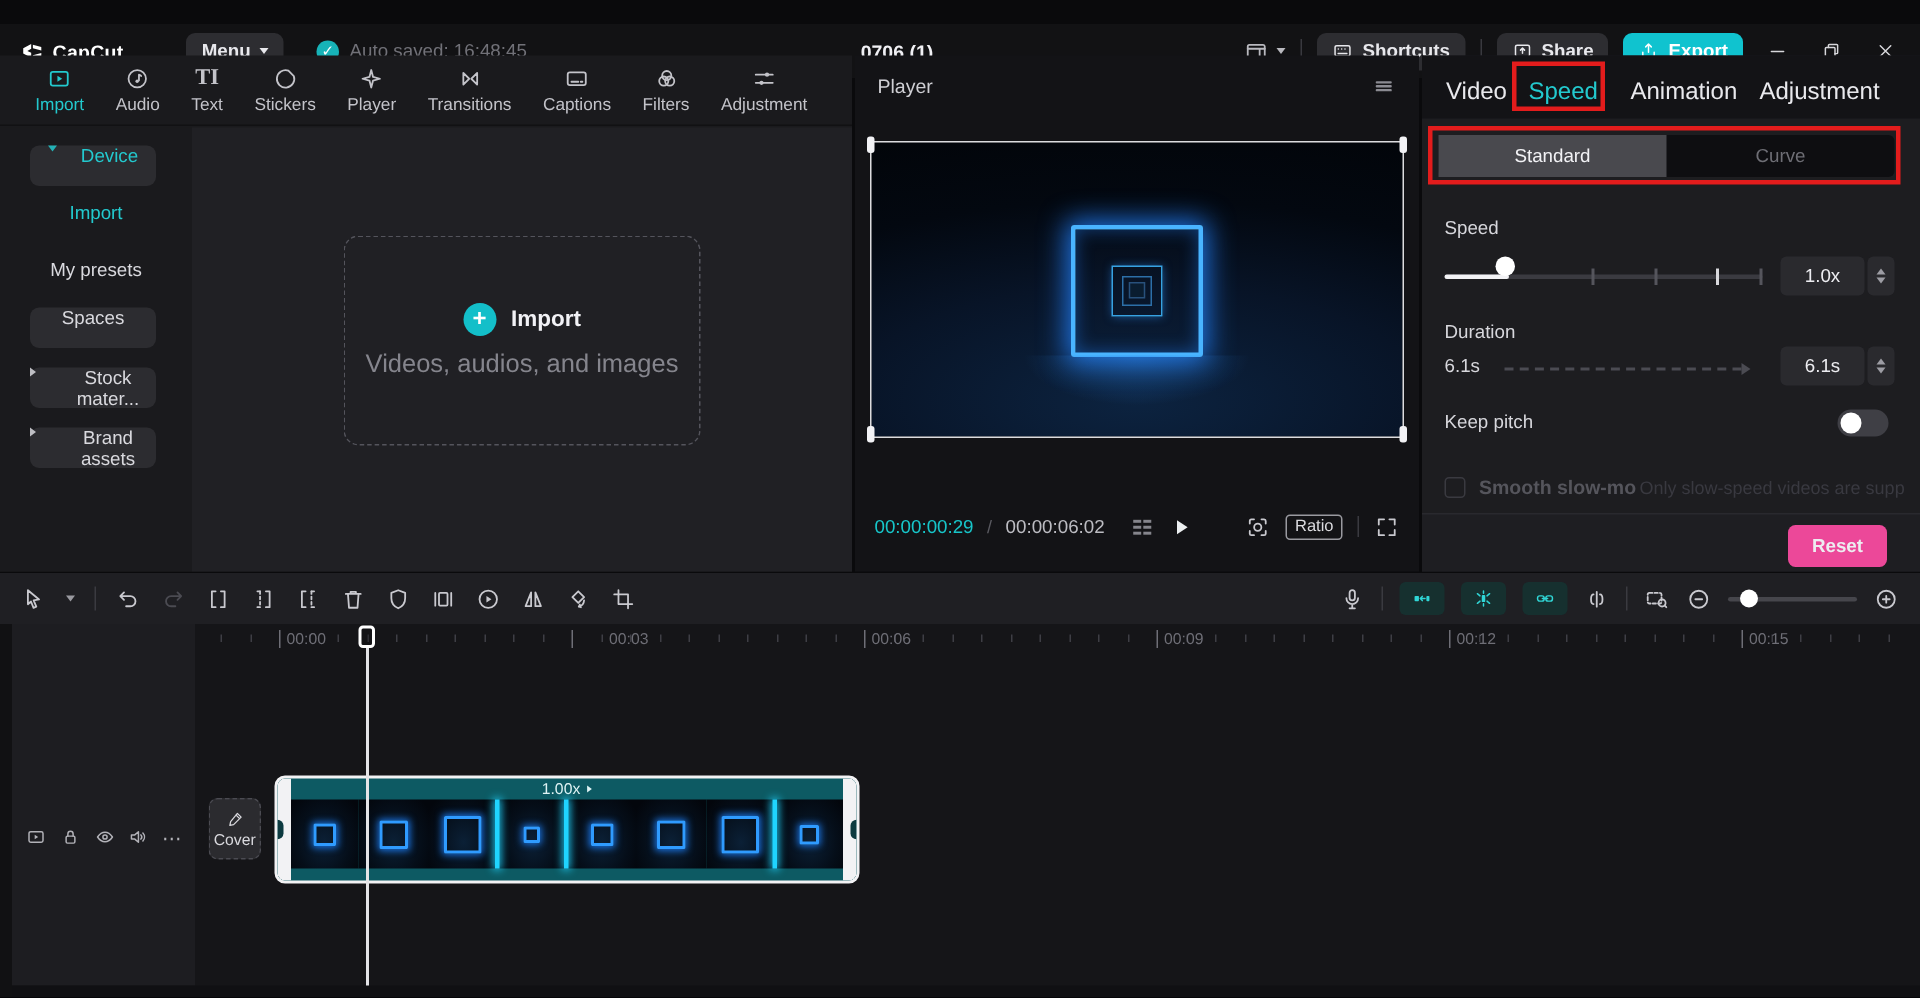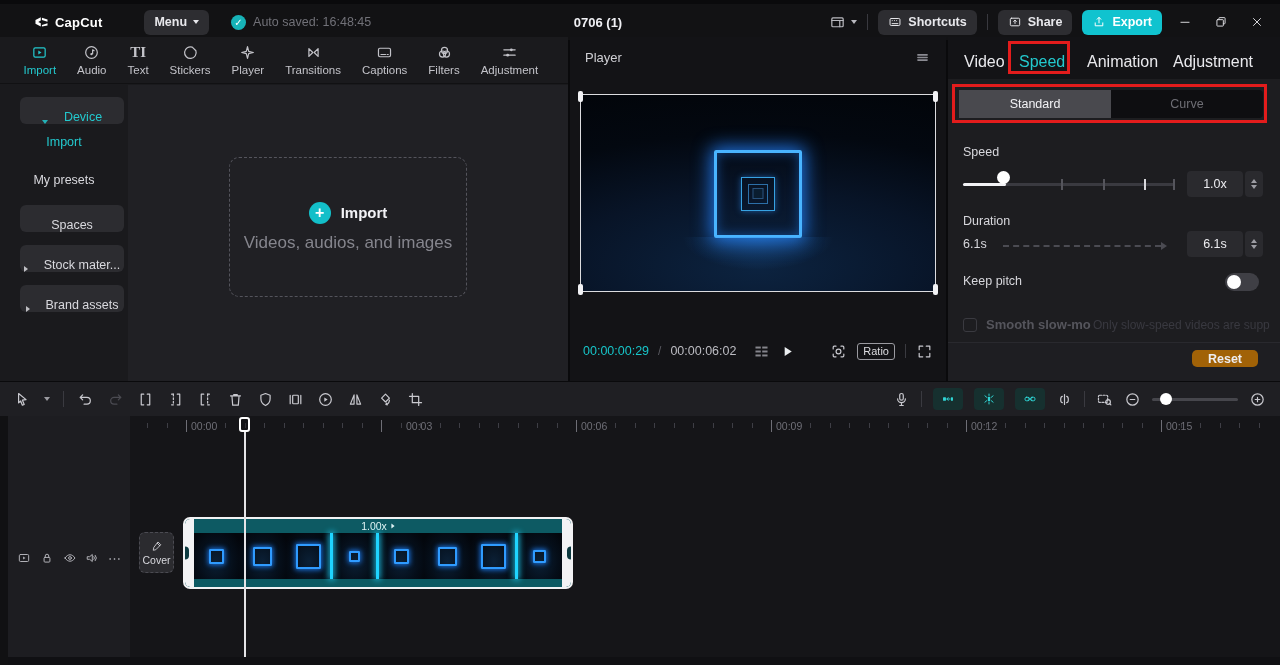--- a/index.html
+++ b/index.html
@@ -8,21 +8,21 @@
   .app { position:relative; width:1280px; height:665px; background:#0a0a0c; color:#e6e6ea; overflow:hidden; font-size:13px; }
 
   
   svg.i { width:17px; height:17px; fill:none; stroke:currentColor; stroke-width:1.7; stroke-linecap:round; stroke-linejoin:round; display:block; }
   svg.i.sm { width:14px; height:14px; }
   svg.i.xs { width:12px; height:12px; }
   .cd { display:inline-block; width:0; height:0; border-left:3.5px solid transparent; border-right:3.5px solid transparent; border-top:4.5px solid currentColor; }
   .cr { display:inline-block; width:0; height:0; border-top:3.5px solid transparent; border-bottom:3.5px solid transparent; border-left:4.5px solid currentColor; }
 
   
-  .topbar { position:absolute; left:0; top:4px; width:1280px; height:36px; background:#121214; display:flex; align-items:center;padding-left:20px; }
+  .topbar { position:absolute; left:0; top:16px; width:1280px; height:36px; background:#121214; display:flex; align-items:center; }
   .logo { display:flex; align-items:center; gap:5px; margin-left:13px; }
   .logo-text { font-weight:bold; font-size:13px; letter-spacing:.2px; color:#fff; }
   .tb-btn { display:flex; align-items:center; gap:6px; background:#2d2d31; border:none; color:#e8e8ec; height:25px; padding:0 10px; border-radius:6px; font-family:inherit; font-size:12.5px; font-weight:bold; cursor:pointer; }
   .menu-btn { margin-left:42px; }
   .autosave { display:flex; align-items:center; gap:7px; margin-left:22px; color:#717178; font-size:12.5px; }
   .as-check { width:15px; height:15px; border-radius:50%; background:#17b3b8; color:#fff; font-size:10px; display:flex; align-items:center; justify-content:center; }
   .tb-title { position:absolute; left:548px; top:0; width:100px; height:36px; display:flex; align-items:center; justify-content:center; font-weight:bold; color:#f0f0f4; }
   .tb-right { position:absolute; right:0; top:0; height:36px; display:flex; align-items:center; gap:10px; padding-right:10px; }
   .tb-iconbtn { background:none; border:none; color:#b9b9bf; display:flex; align-items:center; gap:5px; cursor:pointer; }
   .tb-div { width:1px; height:16px; background:#39393f; }
@@ -36,21 +36,21 @@
 
   
   .mtabs { display:flex; align-items:center; height:47px; padding-left:13px; border-bottom:1px solid #111113; }
   .mtab { display:flex; flex-direction:column; align-items:center; gap:3px; padding:0 10.5px; color:#c3c3c9; cursor:pointer; }
   .mtab-label { font-size:11.5px; }
   .mtab.active { color:#23c9ce; }
   .ticon { font-family:"Liberation Serif", serif; font-size:15px; font-weight:bold; line-height:17px; }
 
   .media-body { position:absolute; left:0; top:48px; width:568px; height:296px; }
   .sidebar { position:absolute; left:0; top:0; width:128px; height:296px; background:#1a1a1d; }
-  .sb-btn { position:absolute; left:20px; width:104px; height:27px; background:#2c2c30; border:none; border-radius:6px; color:#d9d9de; font-family:inherit; font-size:12.5px; display:flex; align-items:flex-end; justify-content:center; gap:16px; cursor:pointer; }
+  .sb-btn { position:absolute; left:20px; width:84px; height:27px; background:#2c2c30; border:none; border-radius:6px; color:#d9d9de; font-family:inherit; font-size:12.5px; display:flex; align-items:flex-start; justify-content:center; gap:16px; cursor:pointer; }
   .sb-btn .cr, .sb-btn .cd { opacity:.85; }
   .sb-btn.dev { top:12px; color:#23c9ce; }
   .sb-link { position:absolute; left:0; width:128px; text-align:center; font-size:12.5px; color:#d9d9de; cursor:pointer; }
   .sb-link.active { color:#23c9ce; }
   .media-content { position:absolute; left:128px; top:0; width:440px; height:296px; background:#202024; }
   .dropzone { width:238px; height:140px; margin:72px auto 0; border:1px dashed #54545c; border-radius:10px; display:flex; flex-direction:column; align-items:center; justify-content:center; gap:9px; cursor:pointer; }
   .dz-row { display:flex; align-items:center; gap:10px; }
   .dz-plus { width:22px; height:22px; border-radius:50%; background:#13bfc9; color:#fff; font-size:16px; font-weight:bold; display:flex; align-items:center; justify-content:center; }
   .dz-title { font-size:15px; font-weight:bold; color:#f2f2f6; }
   .dz-sub { font-size:17px; color:#85858d; }
@@ -97,21 +97,21 @@
   .step-dn { width:0;height:0;border-left:3.5px solid transparent;border-right:3.5px solid transparent;border-top:4px solid currentColor; }
   .dur-start { position:absolute; left:15px; top:200px; font-size:12.5px; color:#d7d7dc; }
   .dur-line { position:absolute; left:55px; top:208px; width:158px; border-top:2px dashed #4b4b52; }
   .dur-line::after { content:""; position:absolute; right:-6px; top:-5px; border-top:4px solid transparent; border-bottom:4px solid transparent; border-left:6px solid #4b4b52; }
   .toggle { position:absolute; left:277px; top:236px; width:34px; height:18px; background:#3f3f45; border-radius:9px; cursor:pointer; }
   .toggle .knob { position:absolute; left:2px; top:2px; width:14px; height:14px; background:#fff; border-radius:50%; }
   .smooth-check { position:absolute; left:15px; top:281px; width:14px; height:14px; border:1.5px solid #3a3a40; border-radius:3px; cursor:pointer; }
   .smooth-label { position:absolute; left:38px; top:280px; font-weight:bold; font-size:13px; color:#55555c; }
   .smooth-hint { position:absolute; left:145px; top:281px; font-size:12px; color:#393940; white-space:nowrap; overflow:hidden; width:180px; }
   .insp-footer { position:absolute; left:0; top:305px; width:332px; height:39px; background:#1e1e22; border-top:1px solid #29292e; }
-  .reset-btn { position:absolute; right:22px; top:7px; width:66px; height:17px; background:#a16207; border:none; border-radius:5px; color:#ededf1; font-weight:bold; font-size:12.5px; font-family:inherit; cursor:pointer; }
+  .reset-btn { position:absolute; right:22px; top:7px; width:66px; height:28px; background:#ec4899; border:none; border-radius:5px; color:#ededf1; font-weight:bold; font-size:12.5px; font-family:inherit; cursor:pointer; }
 
   
   .ann { position:absolute; border:3px solid #e31c1c; z-index:60; pointer-events:none; }
   .ann-speed { left:1008px; top:41px; width:62px; height:33px; }
   .ann-seg { left:952px; top:84px; width:315px; height:39px; }
 
   
   .tl-toolbar { position:absolute; left:0; top:382px; width:1280px; height:34px; background:#1f1f23; display:flex; align-items:center; }
   .tlt-left { display:flex; align-items:center; gap:13px; padding-left:14px; }
   .tl-ic { background:none; border:none; color:#c9c9cf; cursor:pointer; display:flex; align-items:center; padding:0; }

